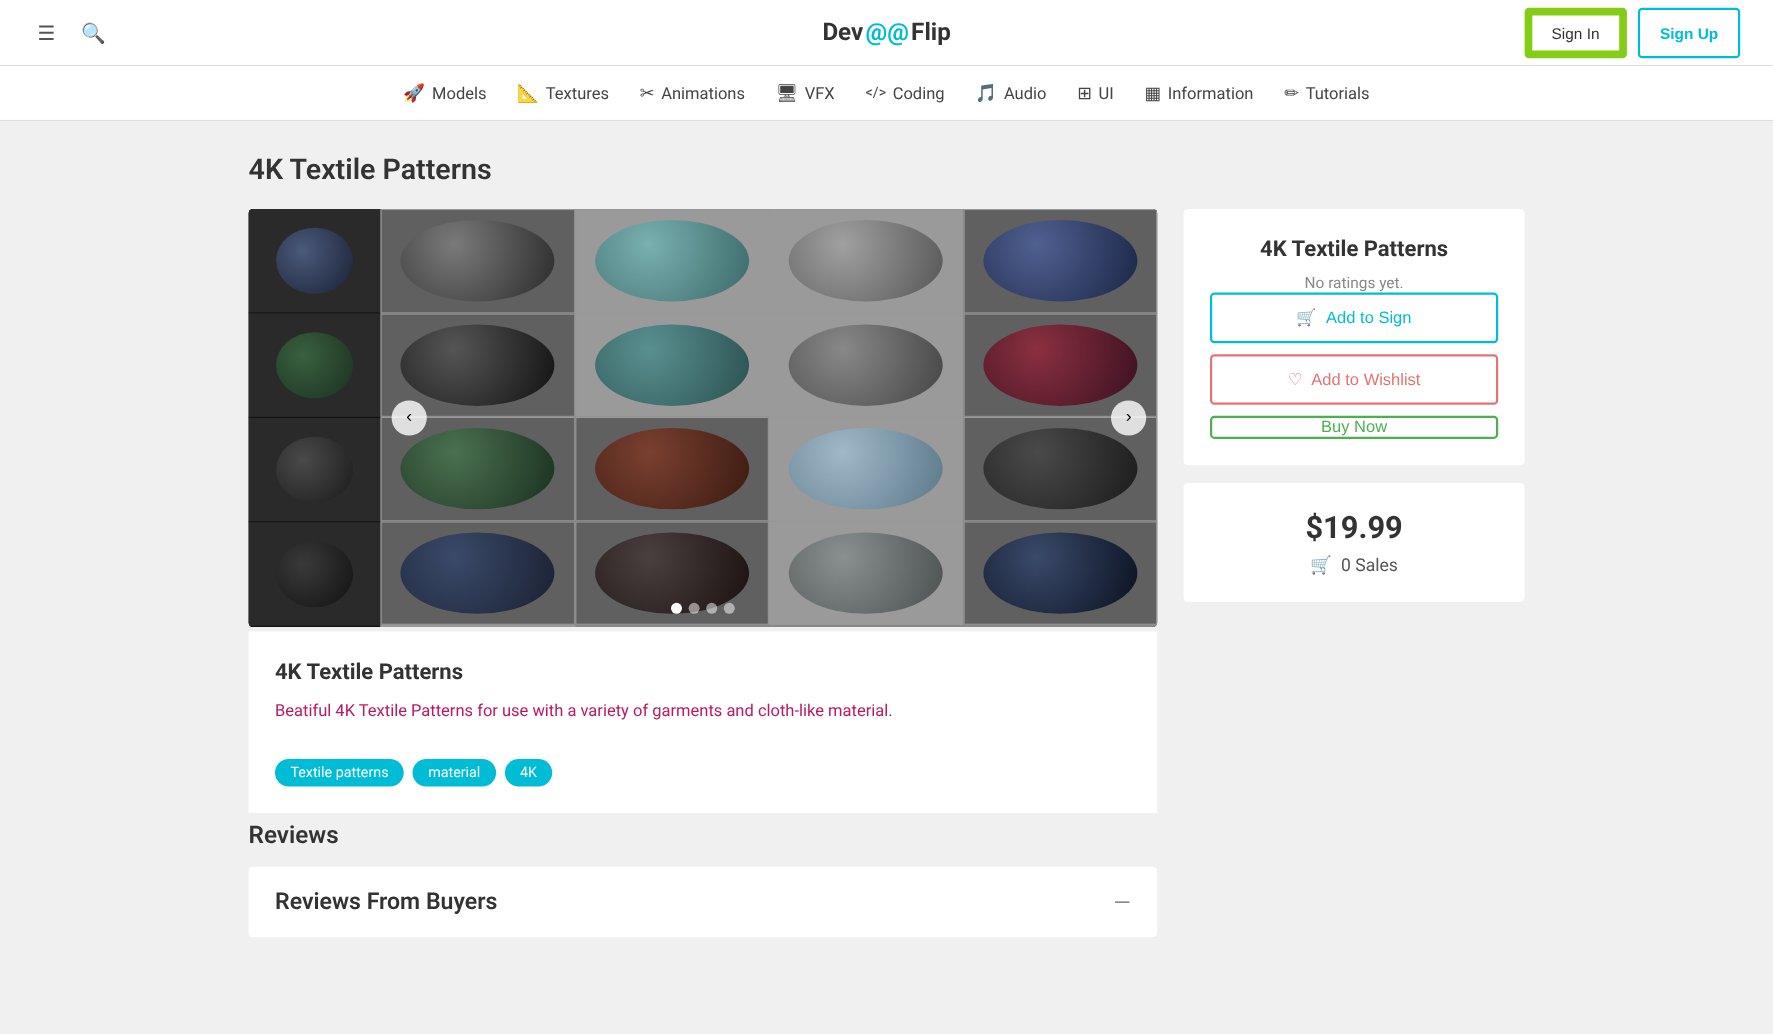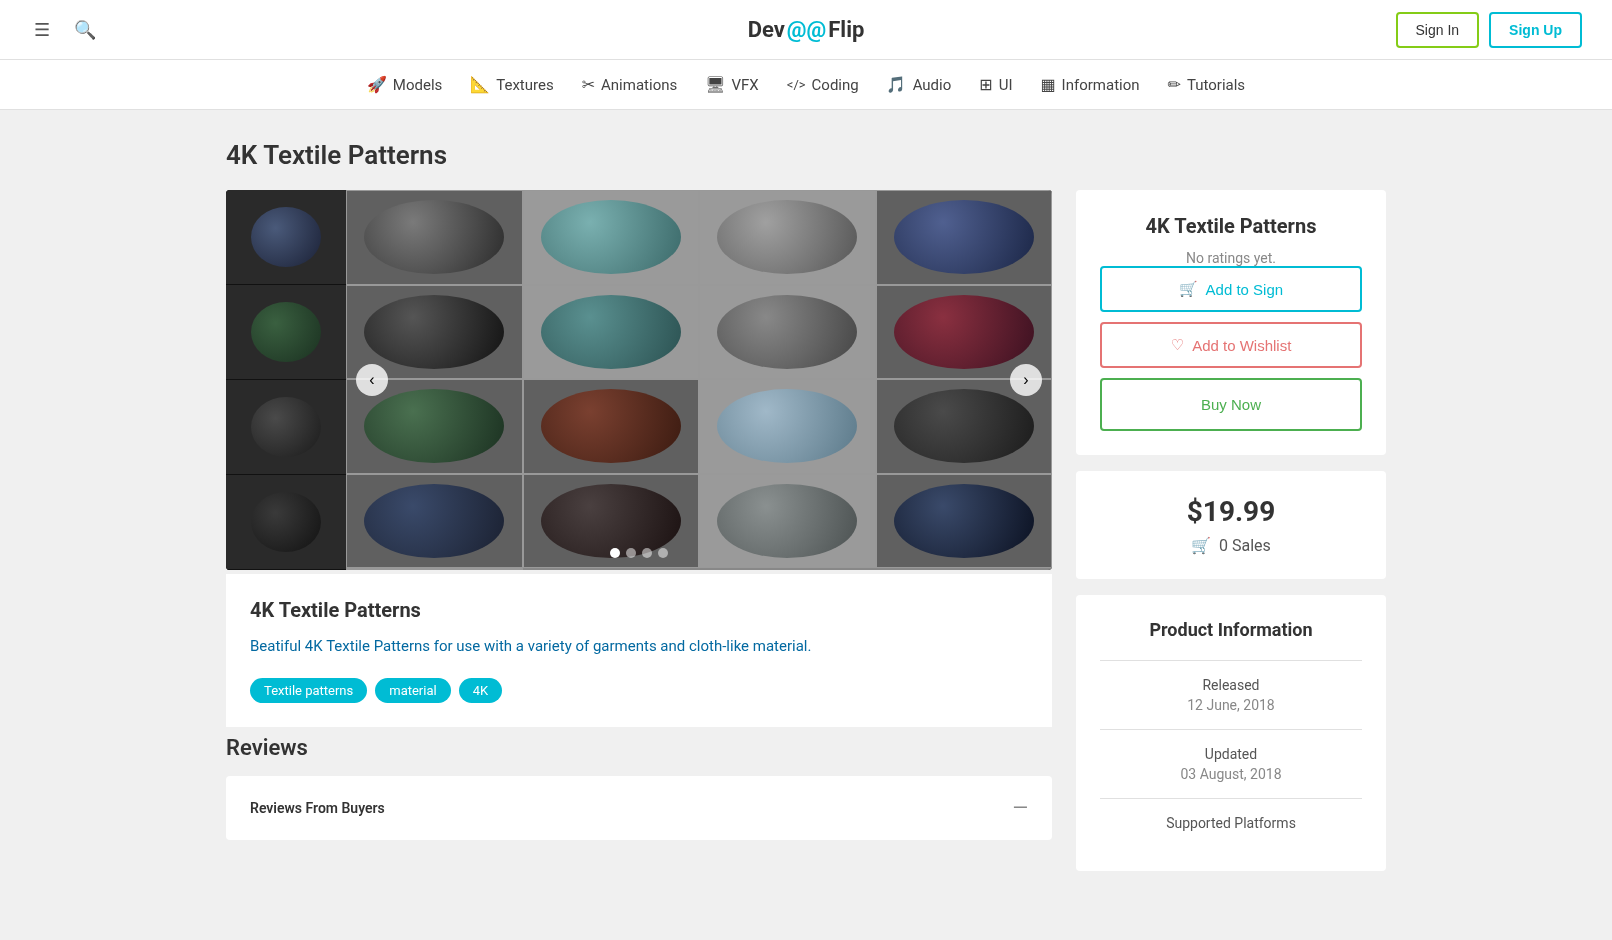--- a/index.html
+++ b/index.html
@@ -22,21 +22,21 @@
       transform: translateX(-50%);
       font-size: 22px;
       font-weight: bold;
       color: #333;
       display: flex;
       align-items: center;
       gap: 2px;
     }
     .header-right { margin-left: auto; display: flex; gap: 10px; }
     .btn-signin {
-      border: 2px solid #84cc16;
+      border: 7px solid #84cc16;
       background: #fff;
       padding: 8px 18px;
       border-radius: 4px;
       cursor: pointer;
       font-size: 14px;
       color: #333;
     }
     .btn-signup {
       border: 2px solid #00bcd4;
       background: #fff;
@@ -220,24 +220,24 @@
       background: #fff;
       padding: 24px;
       margin-top: 4px;
     }
     .product-desc-title {
       font-size: 20px;
       font-weight: 700;
       margin-bottom: 12px;
     }
     .product-desc-text {
-      color: #0369a1;
+      color: #be185d;
       font-size: 15px;
       line-height: 1.6;
-      margin-bottom: 20px;
+      margin-bottom: 32px;
     }
     .tags { display: flex; gap: 8px; flex-wrap: wrap; }
     .tag {
       background: #00bcd4;
       color: #fff;
       border-radius: 20px;
       padding: 5px 14px;
       font-size: 13px;
       cursor: pointer;
     }
@@ -246,21 +246,21 @@
     .reviews-section { margin-top: 8px; }
     .reviews-title { font-size: 22px; font-weight: 600; margin-bottom: 16px; }
     .reviews-card {
       background: #fff;
       border-radius: 4px;
       padding: 20px 24px;
       display: flex;
       justify-content: space-between;
       align-items: center;
     }
-    .reviews-card-title { font-size: 14px; font-weight: 600; }
+    .reviews-card-title { font-size: 21px; font-weight: 600; }
     .minus-icon { font-size: 20px; color: #888; cursor: pointer; }
 
     
     .right-col { width: 310px; flex-shrink: 0; }
 
     .sidebar-card {
       background: #fff;
       border-radius: 4px;
       padding: 24px;
       margin-bottom: 16px;
@@ -304,21 +304,21 @@
       display: flex;
       align-items: center;
       justify-content: center;
       gap: 8px;
     }
     .btn-buy-now {
       width: 100%;
       border: 2px solid #4caf50;
       color: #4caf50;
       background: #fff;
-      padding: 16px;
+      padding: 0;
       border-radius: 4px;
       font-size: 15px;
       cursor: pointer;
       display: flex;
       align-items: flex-end;
       justify-content: center;
     }
 
     .price-card {
       background: #fff;
@@ -566,33 +566,16 @@
       </div>
 
       <div class="price-card">
         <div class="price-amount">$19.99</div>
         <div class="sales-info">
           <span>🛒</span>
           <span>0 Sales</span>
         </div>
       </div>
 
-      <div class="product-info-card">
-        <div class="product-info-title">Product Information</div>
-        <hr class="divider">
-        <div class="info-row">
-          <div class="info-label">Released</div>
-          <div class="info-value">12 June, 2018</div>
-        </div>
-        <hr class="divider">
-        <div class="info-row">
-          <div class="info-label">Updated</div>
-          <div class="info-value">03 August, 2018</div>
-        </div>
-        <hr class="divider">
-        <div class="info-row">
-          <div class="info-label">Supported Platforms</div>
-        </div>
-      </div>
 
     </div>
   </div>
 </div>
 
 </body></html>

